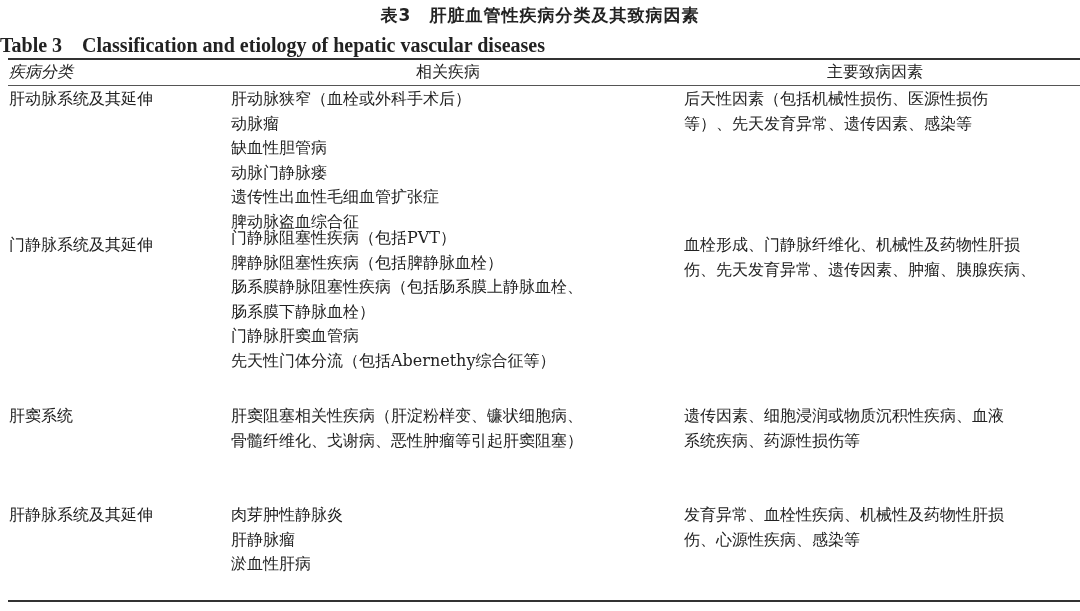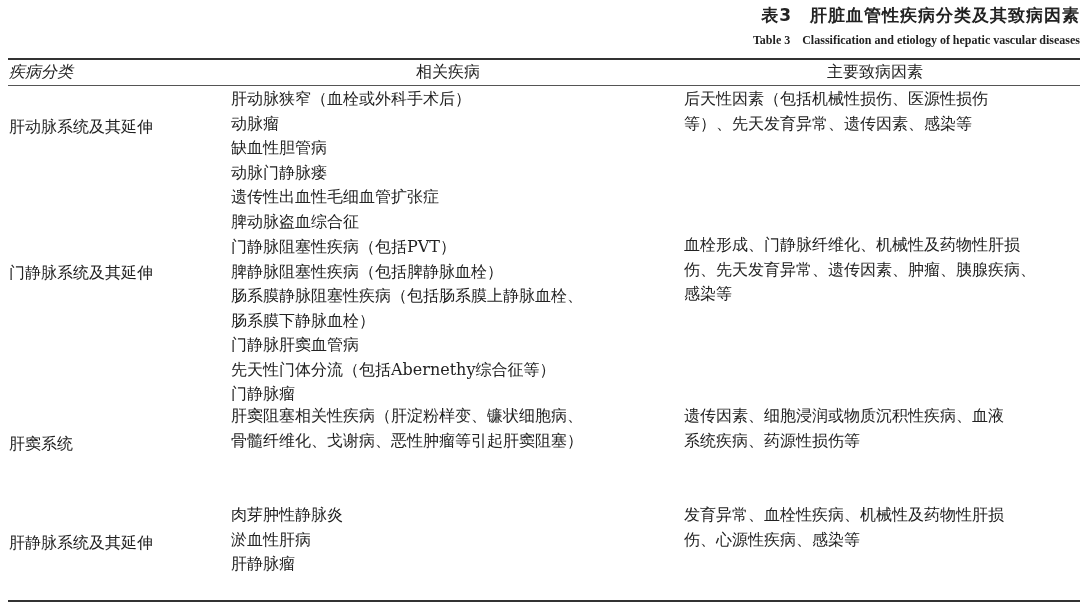--- a/index.html
+++ b/index.html
@@ -3,38 +3,38 @@
   <meta charset="utf-8">
   <style>
     html, body { margin: 0; padding: 0; background: #ffffff; }
     body {
       width: 1080px; height: 611px; overflow: hidden; position: relative;
       font-family: "DejaVu Serif", "Liberation Serif", serif;
       color: #222;
     }
     .title-cn {
       position: absolute; left: 0; width: 1080px; top: 4px;
-      text-align: right; font-size: 17px; font-weight: bold;
+      text-align: center; font-size: 17px; font-weight: bold;
       font-family: "DejaVu Sans", sans-serif; letter-spacing: 1px;
     }
     .title-en {
       position: absolute; left: 0; width: 1080px; top: 32px;
-      text-align: right; font-size: 12px; font-weight: bold;
+      text-align: left; font-size: 20px; font-weight: bold;
       font-family: "Liberation Serif", serif;
     }
     .rule { position: absolute; left: 8px; width: 1072px; background: #333; }
     .rule-top { top: 58px; height: 2px; }
     .rule-head { top: 85px; height: 1px; background: #555; }
     .rule-bottom { top: 600px; height: 2px; }
     .hdr { position: absolute; top: 61px; font-size: 16px; line-height: 22px; }
     .hdr-c1 { left: 9px; font-style: italic; }
     .hdr-c2 { left: 228px; width: 440px; text-align: center; }
     .hdr-c3 { left: 680px; width: 390px; text-align: center; }
     .cell { position: absolute; font-size: 16px; line-height: 24.5px; }
-    .c1 { left: 9px; width: 210px; margin-top: 28px; }
+    .c1 { left: 9px; width: 210px; }
     .c2 { left: 231px; width: 440px; }
     .c3 { left: 684px; width: 385px; }
     .line { display: block; white-space: nowrap; }
   </style>
 </head>
 <body>
 
 <div class="title-cn">表3　肝脏血管性疾病分类及其致病因素</div>
 <div class="title-en">Table 3　Classification and etiology of hepatic vascular diseases</div>
 
@@ -55,54 +55,52 @@
     <span class="line">脾动脉盗血综合征</span>
   </div>
   <div class="cell c3" style="top:87px">
     <span class="line">后天性因素（包括机械性损伤、医源性损伤</span>
     <span class="line">等）、先天发育异常、遗传因素、感染等</span>
   </div>
 </div>
 
 <div>
   <div class="cell c1" style="top:233px">门静脉系统及其延伸</div>
-  <div class="cell c2" style="top:235px">
+  <div class="cell c2" style="top:226px">
     <span class="line">门静脉阻塞性疾病（包括PVT）</span>
     <span class="line">脾静脉阻塞性疾病（包括脾静脉血栓）</span>
     <span class="line">肠系膜静脉阻塞性疾病（包括肠系膜上静脉血栓、</span>
     <span class="line">肠系膜下静脉血栓）</span>
     <span class="line">门静脉肝窦血管病</span>
     <span class="line">先天性门体分流（包括Abernethy综合征等）</span>
-    <span class="line">门静脉瘤</span>
   </div>
   <div class="cell c3" style="top:233px">
     <span class="line">血栓形成、门静脉纤维化、机械性及药物性肝损</span>
     <span class="line">伤、先天发育异常、遗传因素、肿瘤、胰腺疾病、</span>
-    <span class="line">感染等</span>
   </div>
 </div>
 
 <div>
   <div class="cell c1" style="top:404px">肝窦系统</div>
   <div class="cell c2" style="top:404px">
     <span class="line">肝窦阻塞相关性疾病（肝淀粉样变、镰状细胞病、</span>
     <span class="line">骨髓纤维化、戈谢病、恶性肿瘤等引起肝窦阻塞）</span>
   </div>
   <div class="cell c3" style="top:404px">
     <span class="line">遗传因素、细胞浸润或物质沉积性疾病、血液</span>
     <span class="line">系统疾病、药源性损伤等</span>
   </div>
 </div>
 
 <div>
   <div class="cell c1" style="top:503px">肝静脉系统及其延伸</div>
   <div class="cell c2" style="top:503px">
     <span class="line">肉芽肿性静脉炎</span>
+    <span class="line">肝静脉瘤</span>
     <span class="line">淤血性肝病</span>
-    <span class="line">肝静脉瘤</span>
   </div>
   <div class="cell c3" style="top:503px">
     <span class="line">发育异常、血栓性疾病、机械性及药物性肝损</span>
     <span class="line">伤、心源性疾病、感染等</span>
   </div>
 </div>
 
 <div class="rule rule-bottom"></div>
 
 </body></html>

